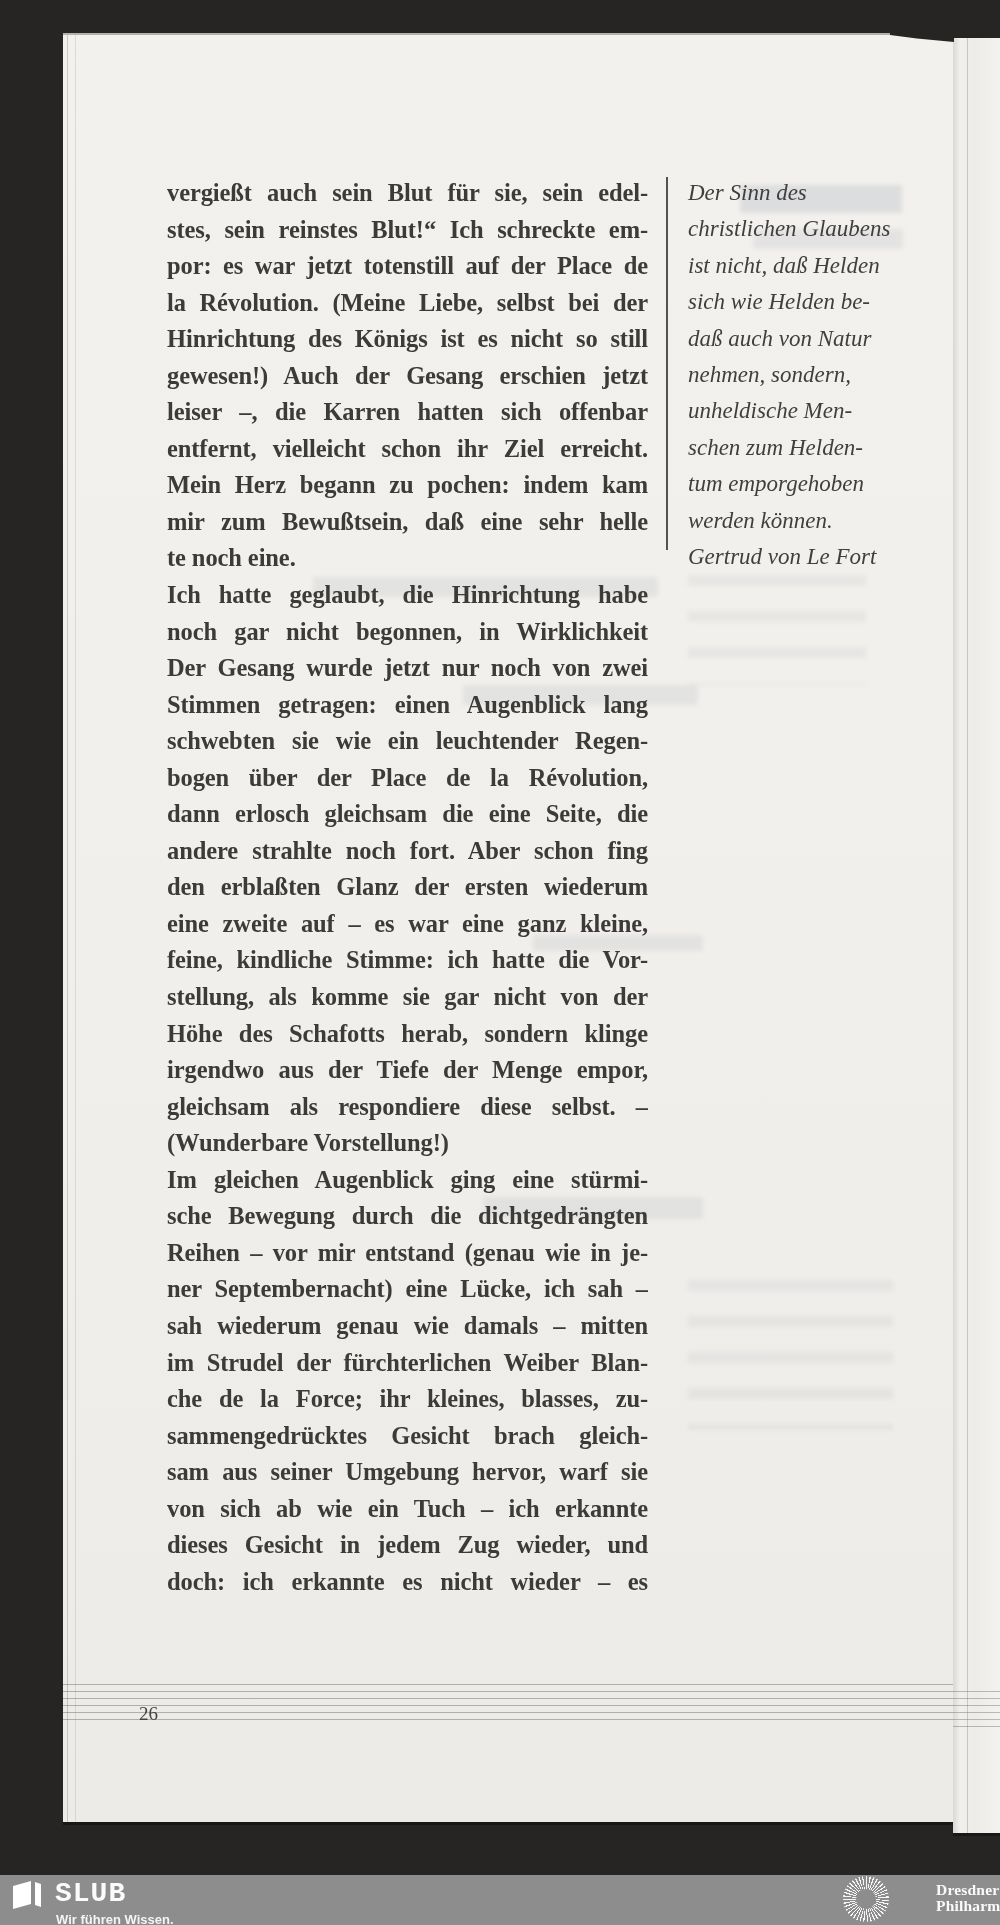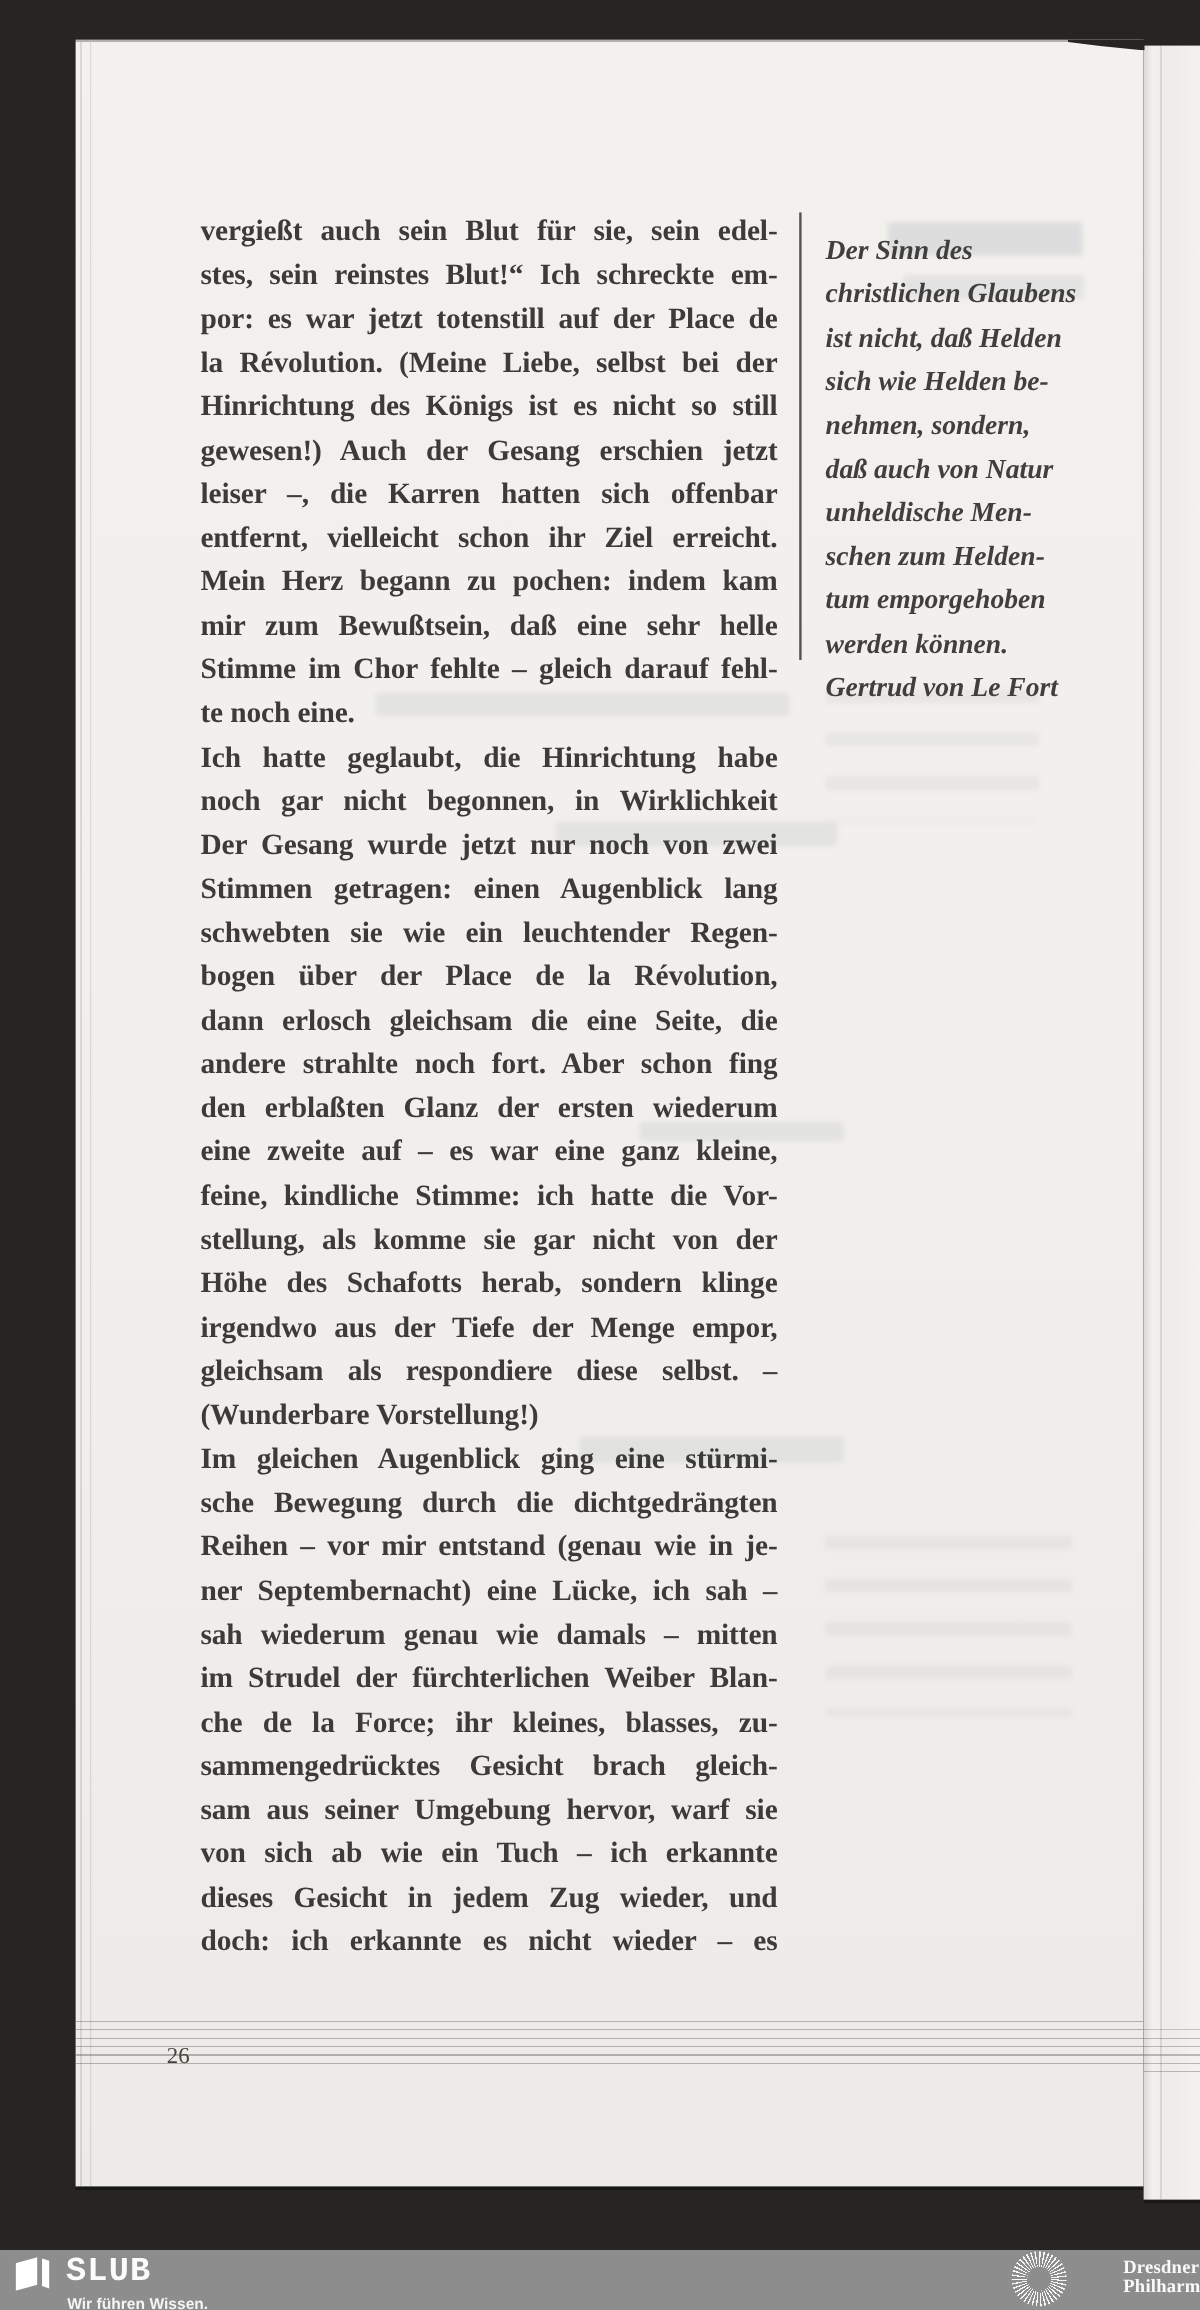--- a/index.html
+++ b/index.html
@@ -36,22 +36,22 @@
   .main-text {
     position:absolute; left:104px; top:140px; width:481px;
     font-size:24.5px; line-height:36.55px; color:#3c3b39; letter-spacing:-0.1px;
   }
   .line { height:36.55px; overflow:hidden; text-align:justify; text-align-last:justify;font-weight:bold; }
   .line.ragged { text-align-last:left; }
 
   
   .rule { position:absolute; left:603px; top:142px; width:2px; height:373px; background:#55534f; }
   .margin-note {
-    position:absolute; left:625px; top:156px; width:232px;
-    font-size:23px; font-style:italic; line-height:36.4px; color:#413f3d;font-weight:bold;
+    position:absolute; left:625px; top:140px; width:232px;
+    font-size:23px; font-style:italic; line-height:36.4px; color:#413f3d;
   }
   .note-line { height:36.4px; white-space:nowrap; }
 
   
   .staff {
     position:absolute; left:0; top:1649px; width:890px; height:38px;
     background:repeating-linear-gradient(to bottom, rgba(92,90,86,.42) 0 1px, transparent 1px 7px);
   }
   .staff2 {
     position:absolute; left:0; top:1653px; width:47px; height:38px;
@@ -126,21 +126,20 @@
         <div class="line">gewesen!) Auch der Gesang erschien jetzt</div>
 
         <div class="line">leiser –, die Karren hatten sich offenbar</div>
 
         <div class="line">entfernt, vielleicht schon ihr Ziel erreicht.</div>
 
         <div class="line">Mein Herz begann zu pochen: indem kam</div>
 
         <div class="line">mir zum Bewußtsein, daß eine sehr helle</div>
 
-        <div class="line">Stimme im Chor fehlte – gleich darauf fehl-</div>
 
         <div class="line ragged">te noch eine.</div>
 
         <div class="line">Ich hatte geglaubt, die Hinrichtung habe</div>
 
         <div class="line">noch gar nicht begonnen, in Wirklichkeit</div>
 
 
         <div class="line">Der Gesang wurde jetzt nur noch von zwei</div>
 
@@ -200,23 +199,23 @@
       <div>
 
           <div class="note-line">Der Sinn des</div>
 
           <div class="note-line">christlichen Glaubens</div>
 
           <div class="note-line">ist nicht, daß Helden</div>
 
           <div class="note-line">sich wie Helden be-</div>
 
+          <div class="note-line">daß auch von Natur</div>
+
           <div class="note-line">nehmen, sondern,</div>
-
-          <div class="note-line">daß auch von Natur</div>
 
           <div class="note-line">unheldische Men-</div>
 
           <div class="note-line">schen zum Helden-</div>
 
           <div class="note-line">tum emporgehoben</div>
 
           <div class="note-line">werden können.</div>
         </div>
       <div class="note-line">Gertrud von Le Fort</div>

